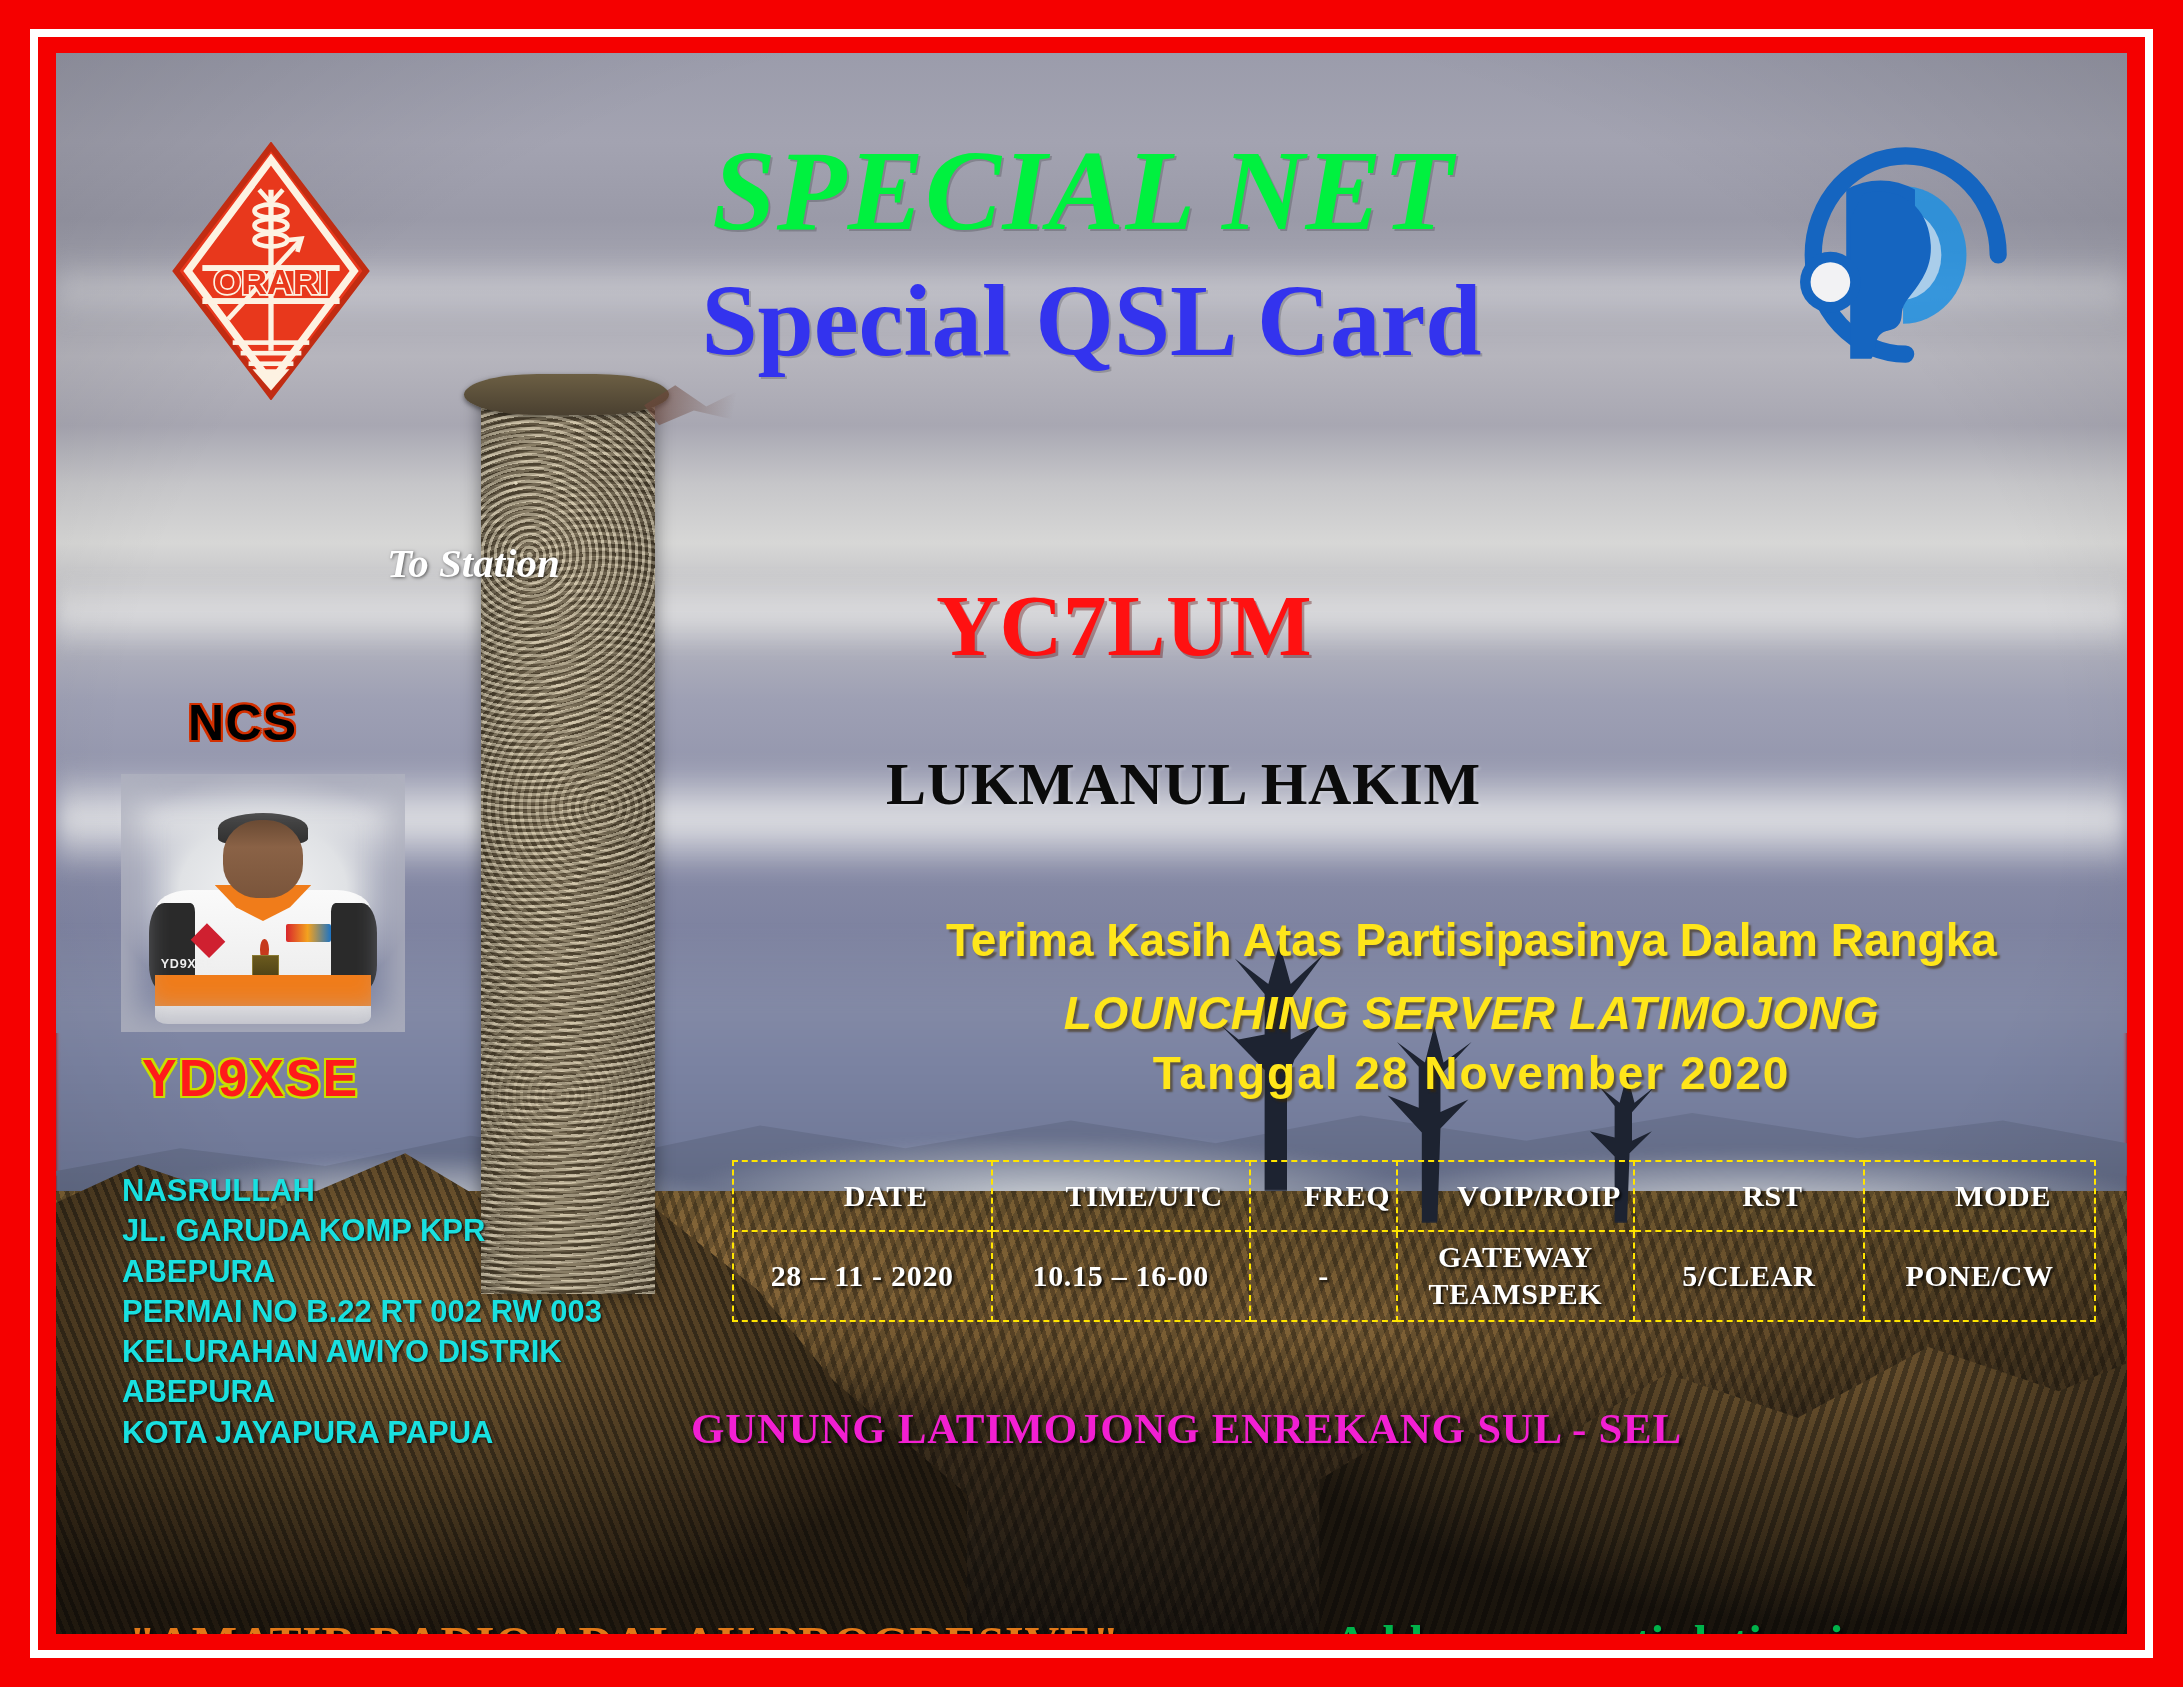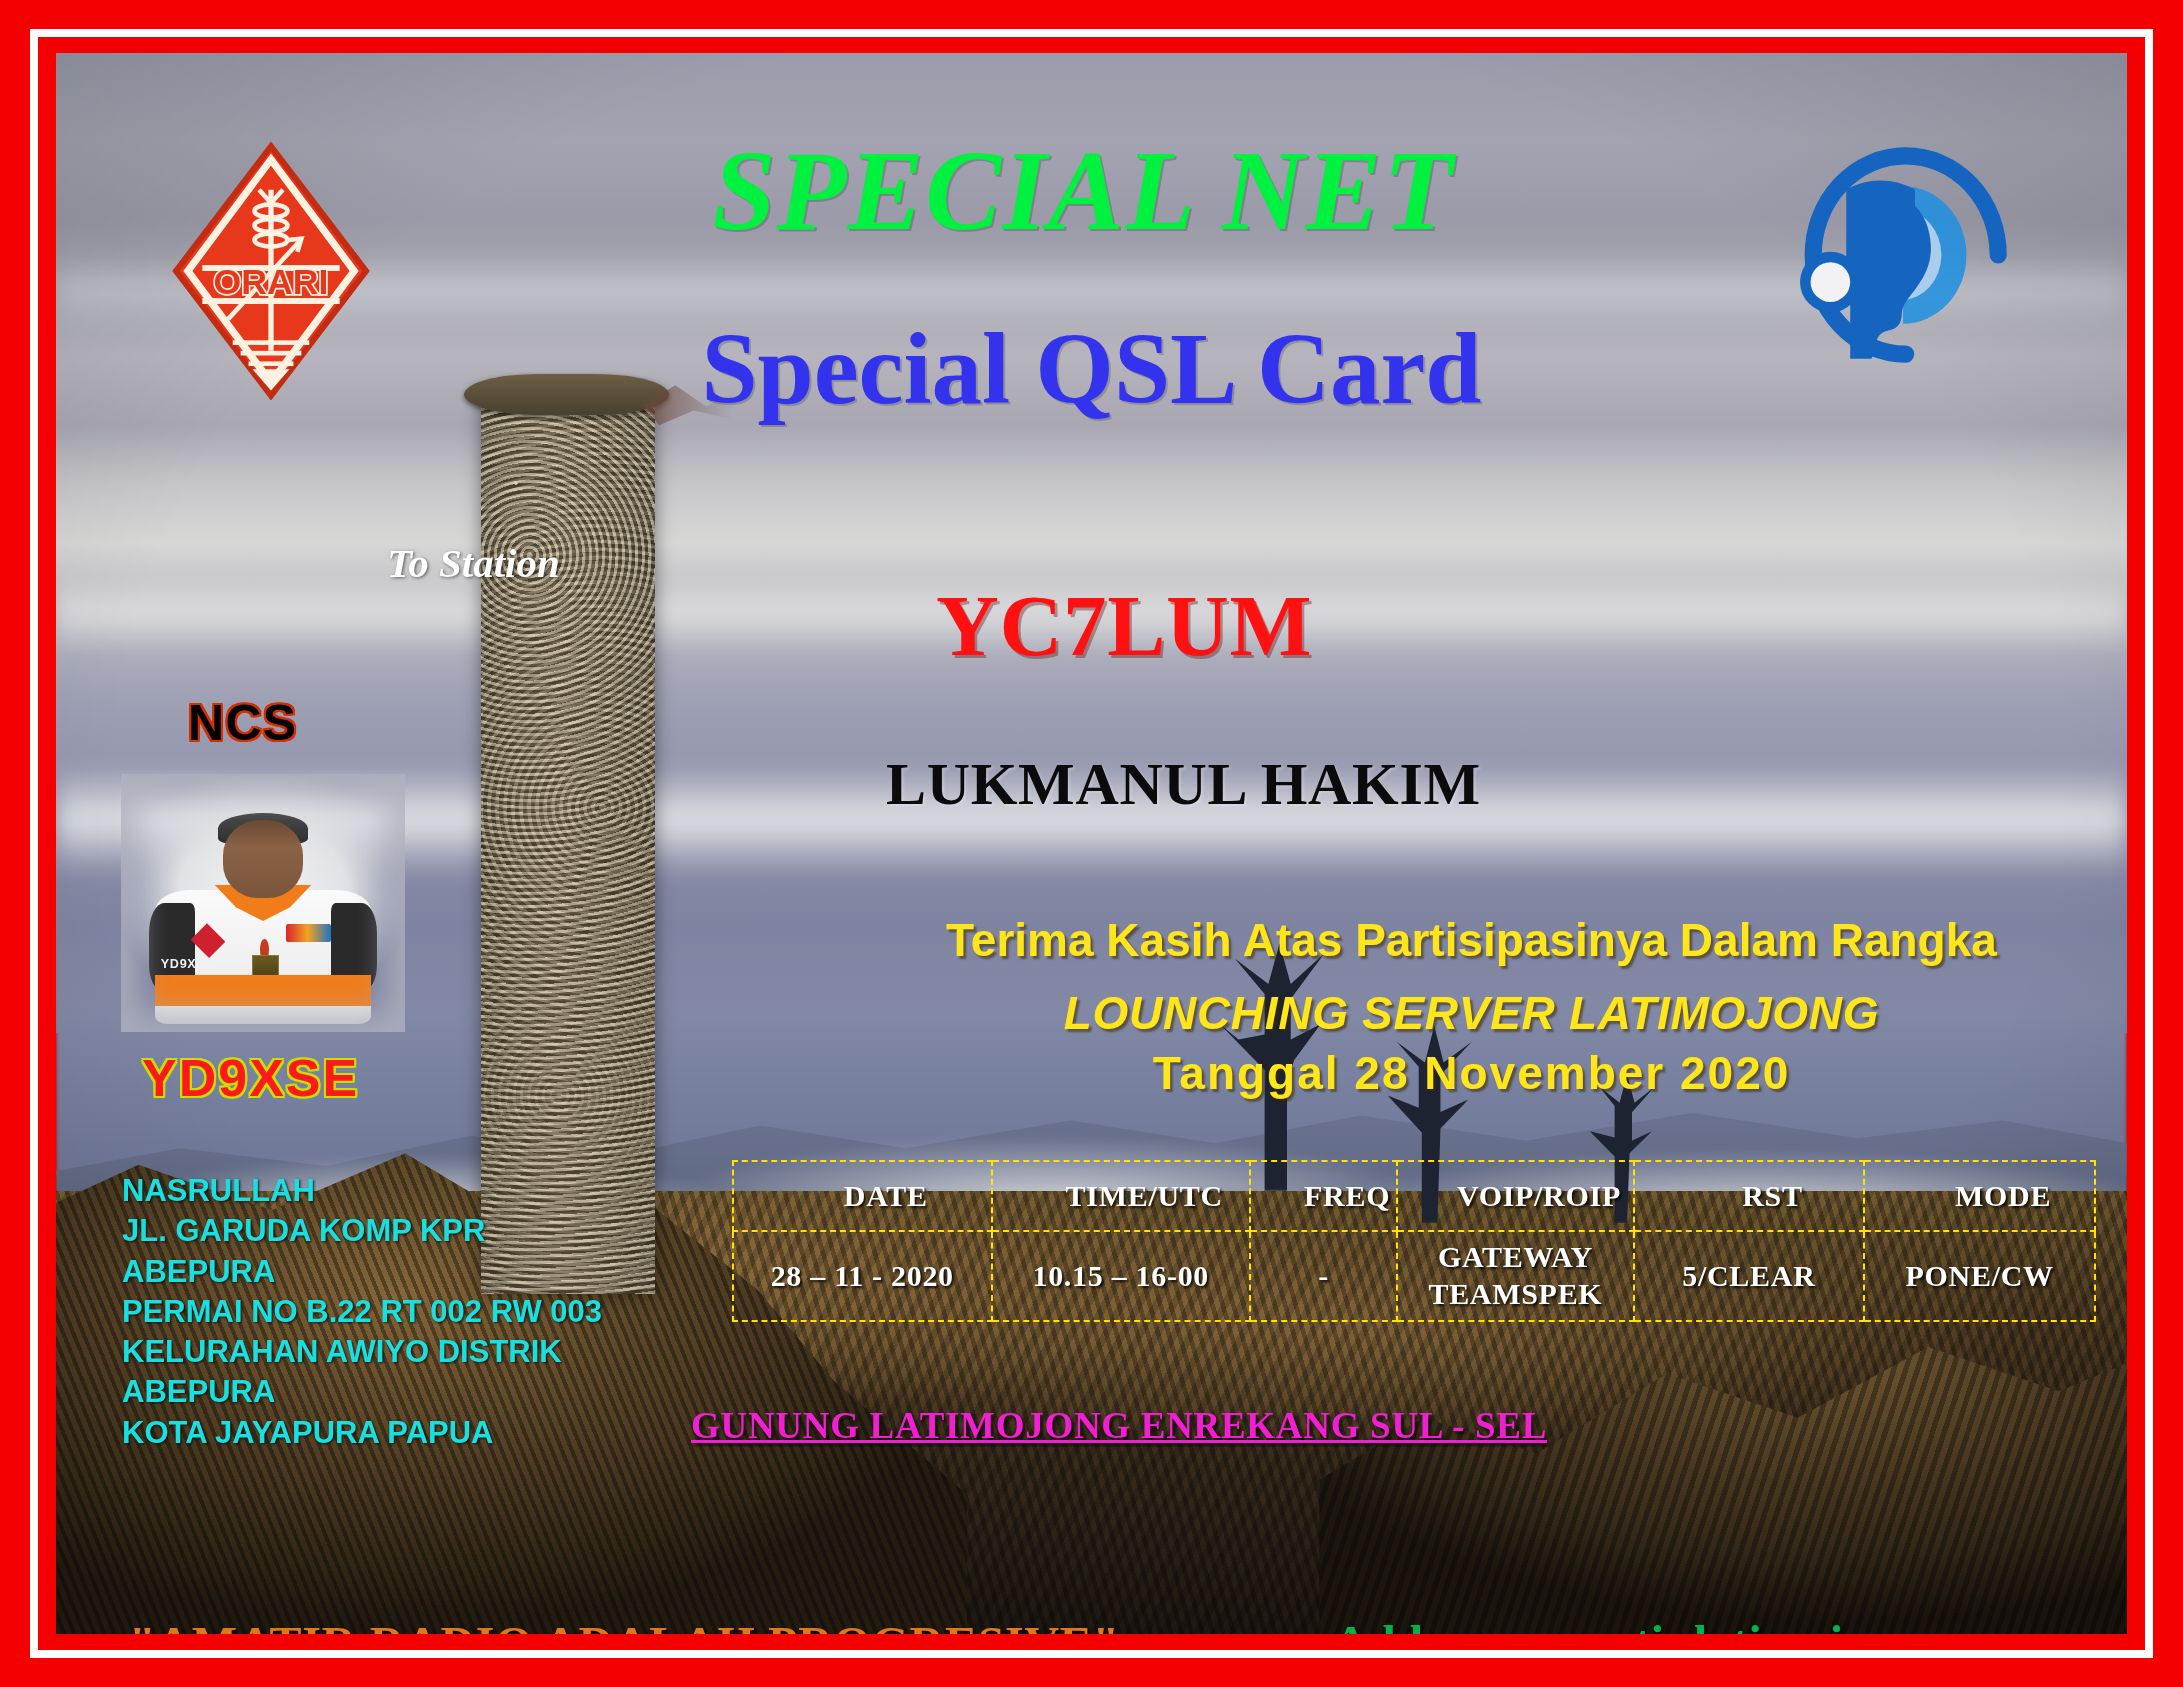--- a/index.html
+++ b/index.html
@@ -112,21 +112,21 @@
 
   
   .t{position:absolute;white-space:nowrap;line-height:1;}
   .title-net{left:0;right:17px;top:81px;text-align:center;
        font-size:114px;font-weight:bold;font-style:italic;color:#00f13f;
        font-family:"Liberation Serif",serif;letter-spacing:1.3px;
        text-shadow:2px 2px 0 rgba(0,0,0,.18);}
   .title-qsl{left:0;right:0;top:218px;text-align:center;
        font-size:101px;font-weight:bold;color:#3333ee;
        font-family:"Liberation Serif",serif;
-       text-shadow:2px 2px 0 rgba(0,0,0,.18);margin-top:48px;}
+       text-shadow:2px 2px 0 rgba(0,0,0,.18);}
   .to-station{left:331px;top:490px;font-size:41px;font-weight:bold;color:#ffffff;
        text-shadow:1.3px 1.3px 3.3px rgba(0,0,0,.55);font-style:italic;}
   .callsign{left:880px;top:529px;font-size:87px;font-weight:bold;color:#ff1111;
        font-family:"Liberation Serif",serif;letter-spacing:0.7px;
        text-shadow:2.6px 2.6px 0 rgba(90,0,0,.35);}
   .opname{left:830px;top:701px;font-size:60px;font-weight:bold;color:#0b0b0b;
        font-family:"Liberation Serif",serif;letter-spacing:0.7px;
        text-shadow:2px 2px 2.6px rgba(255,255,255,.25);}
 
   .ylines{position:absolute;left:767px;top:860px;width:1297px;text-align:center;}
@@ -179,23 +179,23 @@
   .qtable{position:absolute;left:676px;top:1107px;width:1364px;
        border-collapse:collapse;table-layout:fixed;}
   .qtable td{border:2px dashed #ffe400;color:#ffffff;text-align:center;vertical-align:middle;
        font-family:"Liberation Serif",serif;font-weight:bold;
        text-shadow:2px 2px 2.6px rgba(0,0,0,.85);}
   .qtable tr.head td{height:66px;font-size:30px;letter-spacing:0.7px;padding-left:48px;}
   .qtable tr.body td{height:86px;font-size:30px;letter-spacing:0.7px;line-height:1.22;}
   .c0{width:19.5%;}.c1{width:19.5%;}.c2{width:9.5%;}
   .c3{width:17.5%;}.c4{width:17%;}.c5{width:17%;}
 
-  .mountain{left:635px;top:1354px;font-size:37px;font-weight:bold;color:#f21fd2;
+  .mountain{left:635px;top:1354px;font-size:43px;font-weight:bold;color:#f21fd2;
        font-family:"Liberation Serif",serif;letter-spacing:0.7px;
-       text-shadow:2.6px 2.6px 3.3px rgba(0,0,0,.7);text-decoration:underline;}
+       text-shadow:2.6px 2.6px 3.3px rgba(0,0,0,.7);}
 
   .motto{left:73px;top:1567px;font-size:48px;font-weight:bold;color:#e07818;
        font-family:"Liberation Serif",serif;letter-spacing:0.7px;
        text-shadow:2px 2px 3.3px rgba(0,0,0,.85);}
   .website{left:1277px;top:1565px;font-size:49px;font-weight:bold;color:#00b24a;
        font-family:"Liberation Serif",serif;
        text-shadow:2px 2px 3.3px rgba(0,0,0,.85);}
 </style>
 </head>
 <body>

